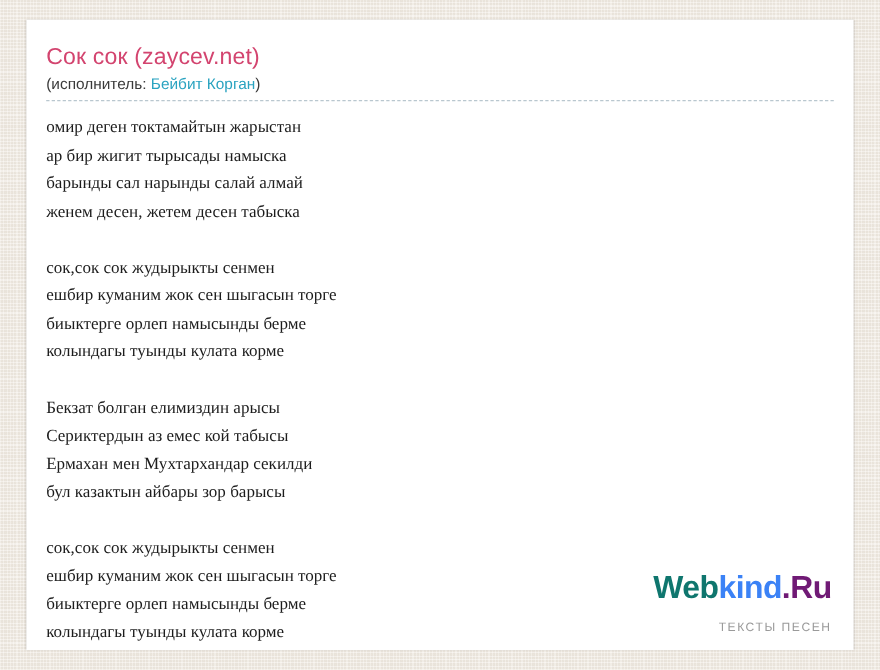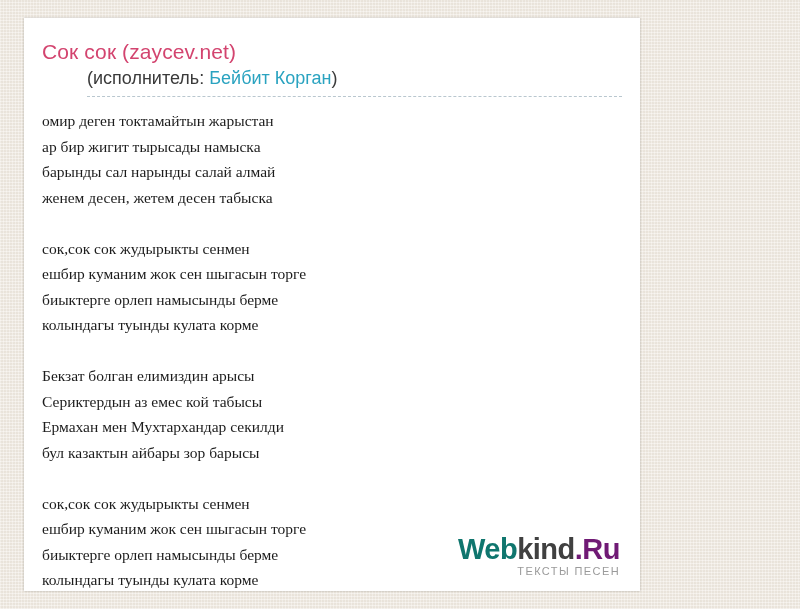--- a/index.html
+++ b/index.html
@@ -18,45 +18,44 @@
     inset: 0;
     background:
       repeating-linear-gradient(0deg, rgba(255,255,255,0.35) 0px, rgba(255,255,255,0.35) 1px, rgba(0,0,0,0.012) 1px, rgba(0,0,0,0.012) 3px),
       repeating-linear-gradient(90deg, rgba(255,255,255,0.30) 0px, rgba(255,255,255,0.30) 1px, rgba(0,0,0,0.012) 1px, rgba(0,0,0,0.012) 3px),
       #efe9e0;
   }
   .sheet {
     position: absolute;
     left: 24px;
     top: 18px;
-    width: 616px;
+    width: 752px;
     height: 573px;
     background: #ffffff;
     box-shadow: 0 0 2px rgba(0,0,0,0.25);
   }
   .content {
     position: absolute;
     left: 18px;
     top: 22px;
     right: 18px;
   }
   .song-title {
     font-size: 21px;
     color: #d3446f;
     letter-spacing: 0.1px;
     margin: 0 0 4px 0;
     font-weight: normal;
   }
   .artist-line {
-    font-size: 18px;
+    font-size: 14px;
     color: #3a3a3a;
     padding-bottom: 7px;
     border-bottom: 1px dashed #b9c7cf;
     margin-bottom: 11px;
-    margin-left: 45px;
   }
   .artist-link {
     color: #2aa3c0;
     text-decoration: none;
     cursor: pointer;
   }
   .lyrics {
     font-size: 15.5px;
     line-height: 25.5px;
     color: #1c1c1c;
@@ -69,24 +68,24 @@
     bottom: 14px;
     text-align: right;
     line-height: 1;
   }
   .logo-main {
     font-size: 29px;
     font-weight: bold;
     letter-spacing: -0.5px;
   }
   .logo-web { color: #0f766e; }
-  .logo-kind { color: #404040; }
+  .logo-kind { color: #3b82f6; }
   .logo-ru { color: #701a75; }
   .logo-sub {
-    margin-top: 2px;
+    margin-top: 16px;
     font-size: 11px;
     color: #9a9a9a;
     letter-spacing: 1.4px;
   }
 </style>
 </head>
 <body>
 
 <div class="page-bg"></div>
 

